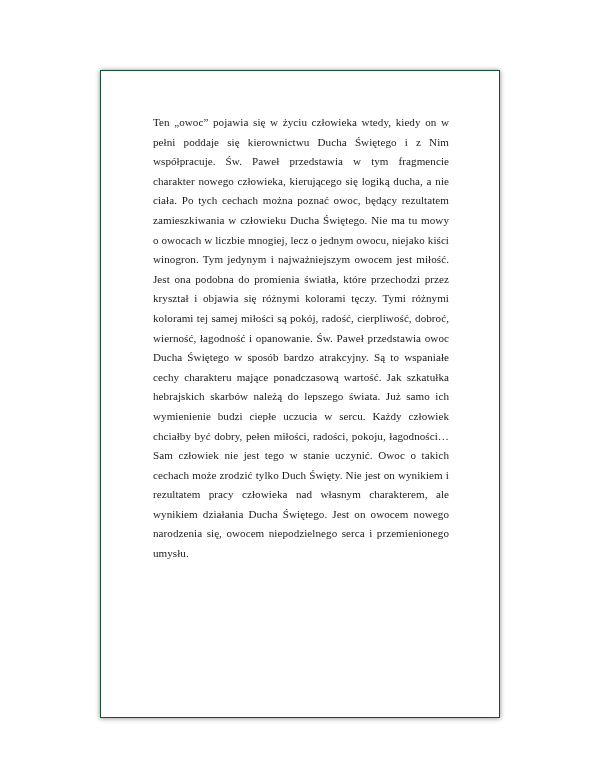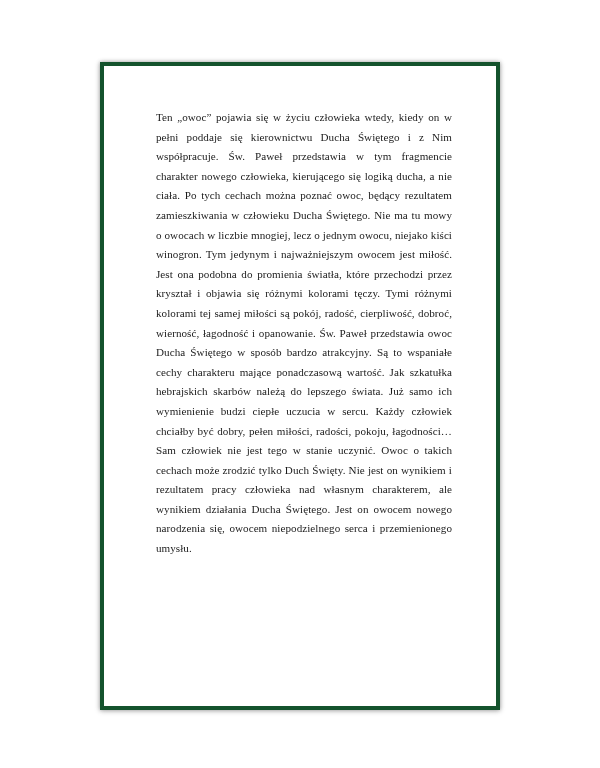--- a/index.html
+++ b/index.html
@@ -15,26 +15,26 @@
   #page-wrap {
     position: relative;
     width: 600px;
     height: 768px;
     background: #ffffff;
     overflow: hidden;
   }
   .page-sheet {
     position: absolute;
     left: 100px;
-    top: 62px;
+    top: 70px;
     width: 400px;
     height: 648px;
     background: #ffffff;
     box-shadow: 0 0 4px rgba(0,0,0,0.30), 0 1px 6px rgba(0,0,0,0.20);
-    border: 4px solid #14532d;
+    border: 1px solid #14532d;
     box-sizing: border-box;
   }
   .text-column {
     position: absolute;
     left: 52px;
     top: 42px;
     width: 296px;
     height: 520px;
   }
   .para {

